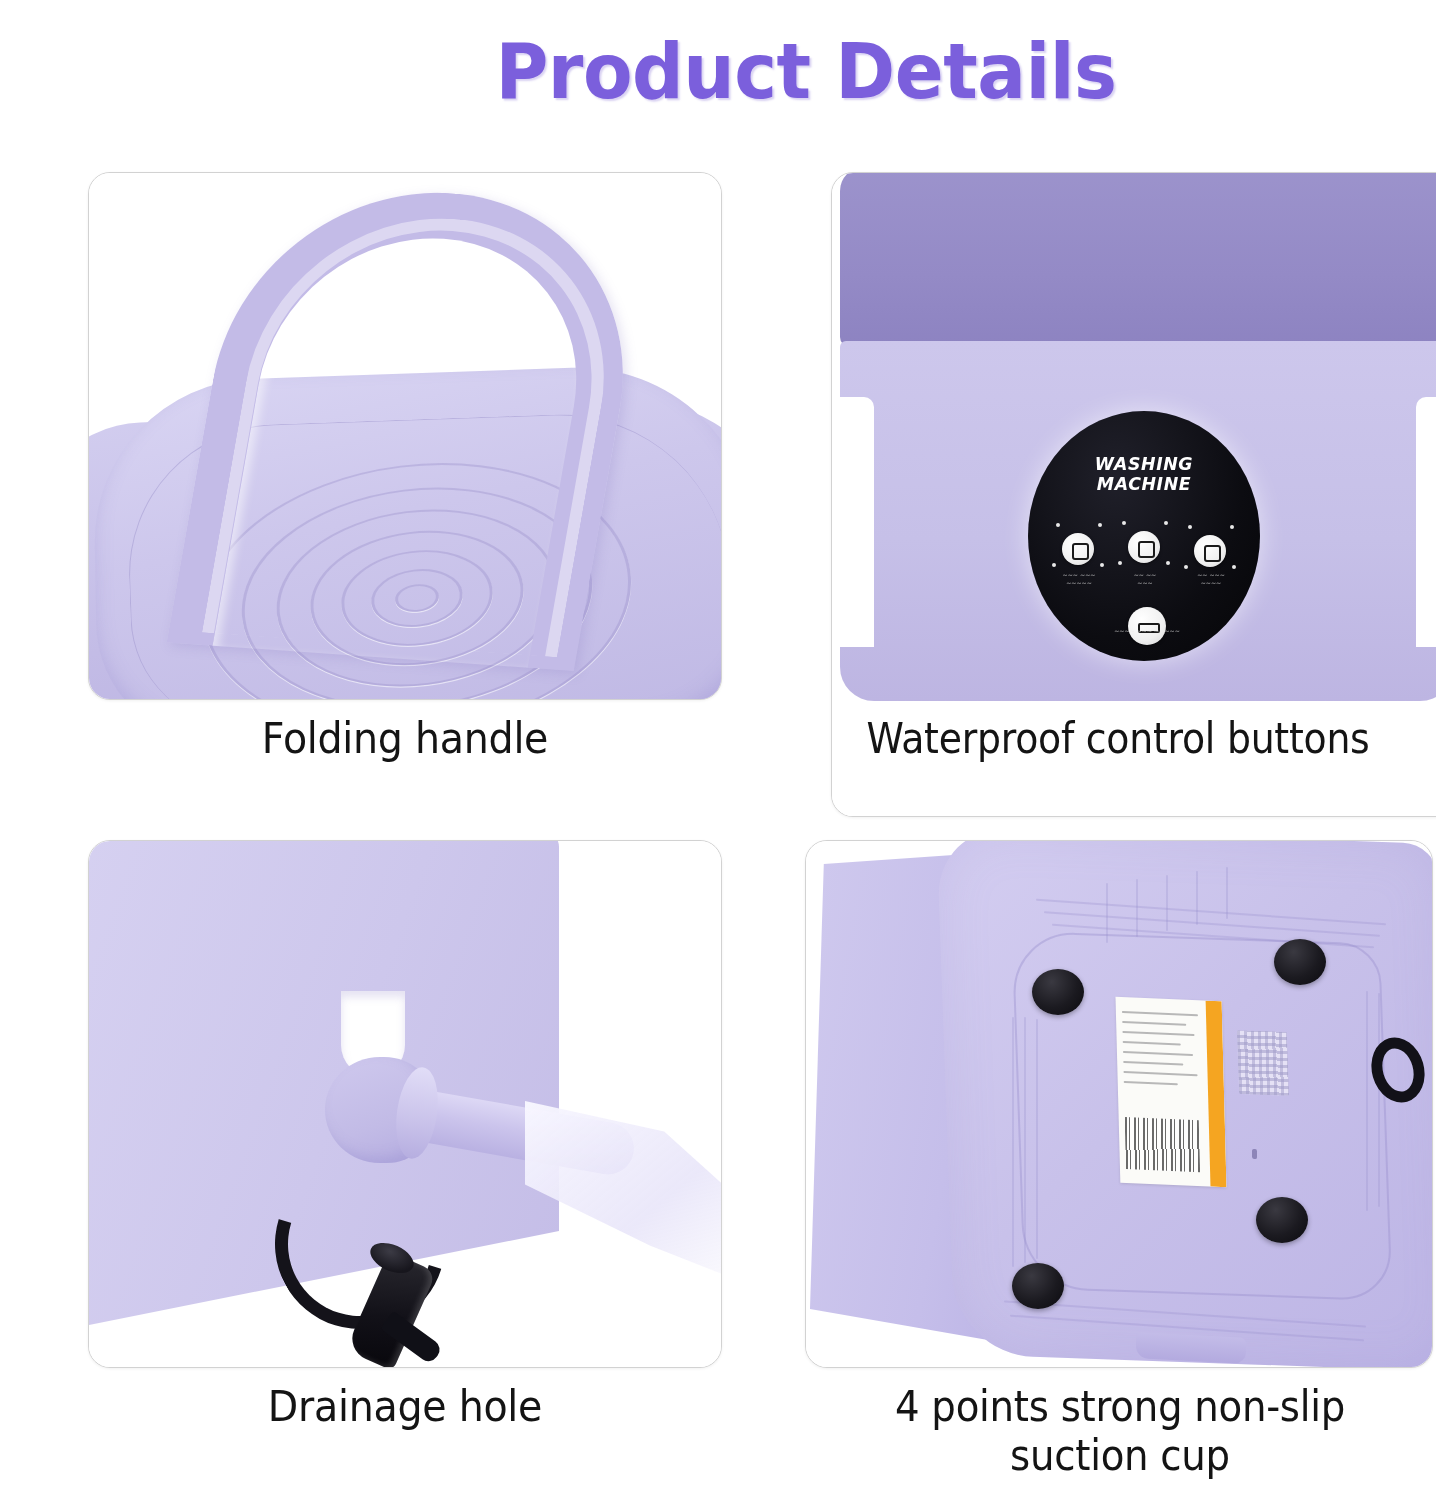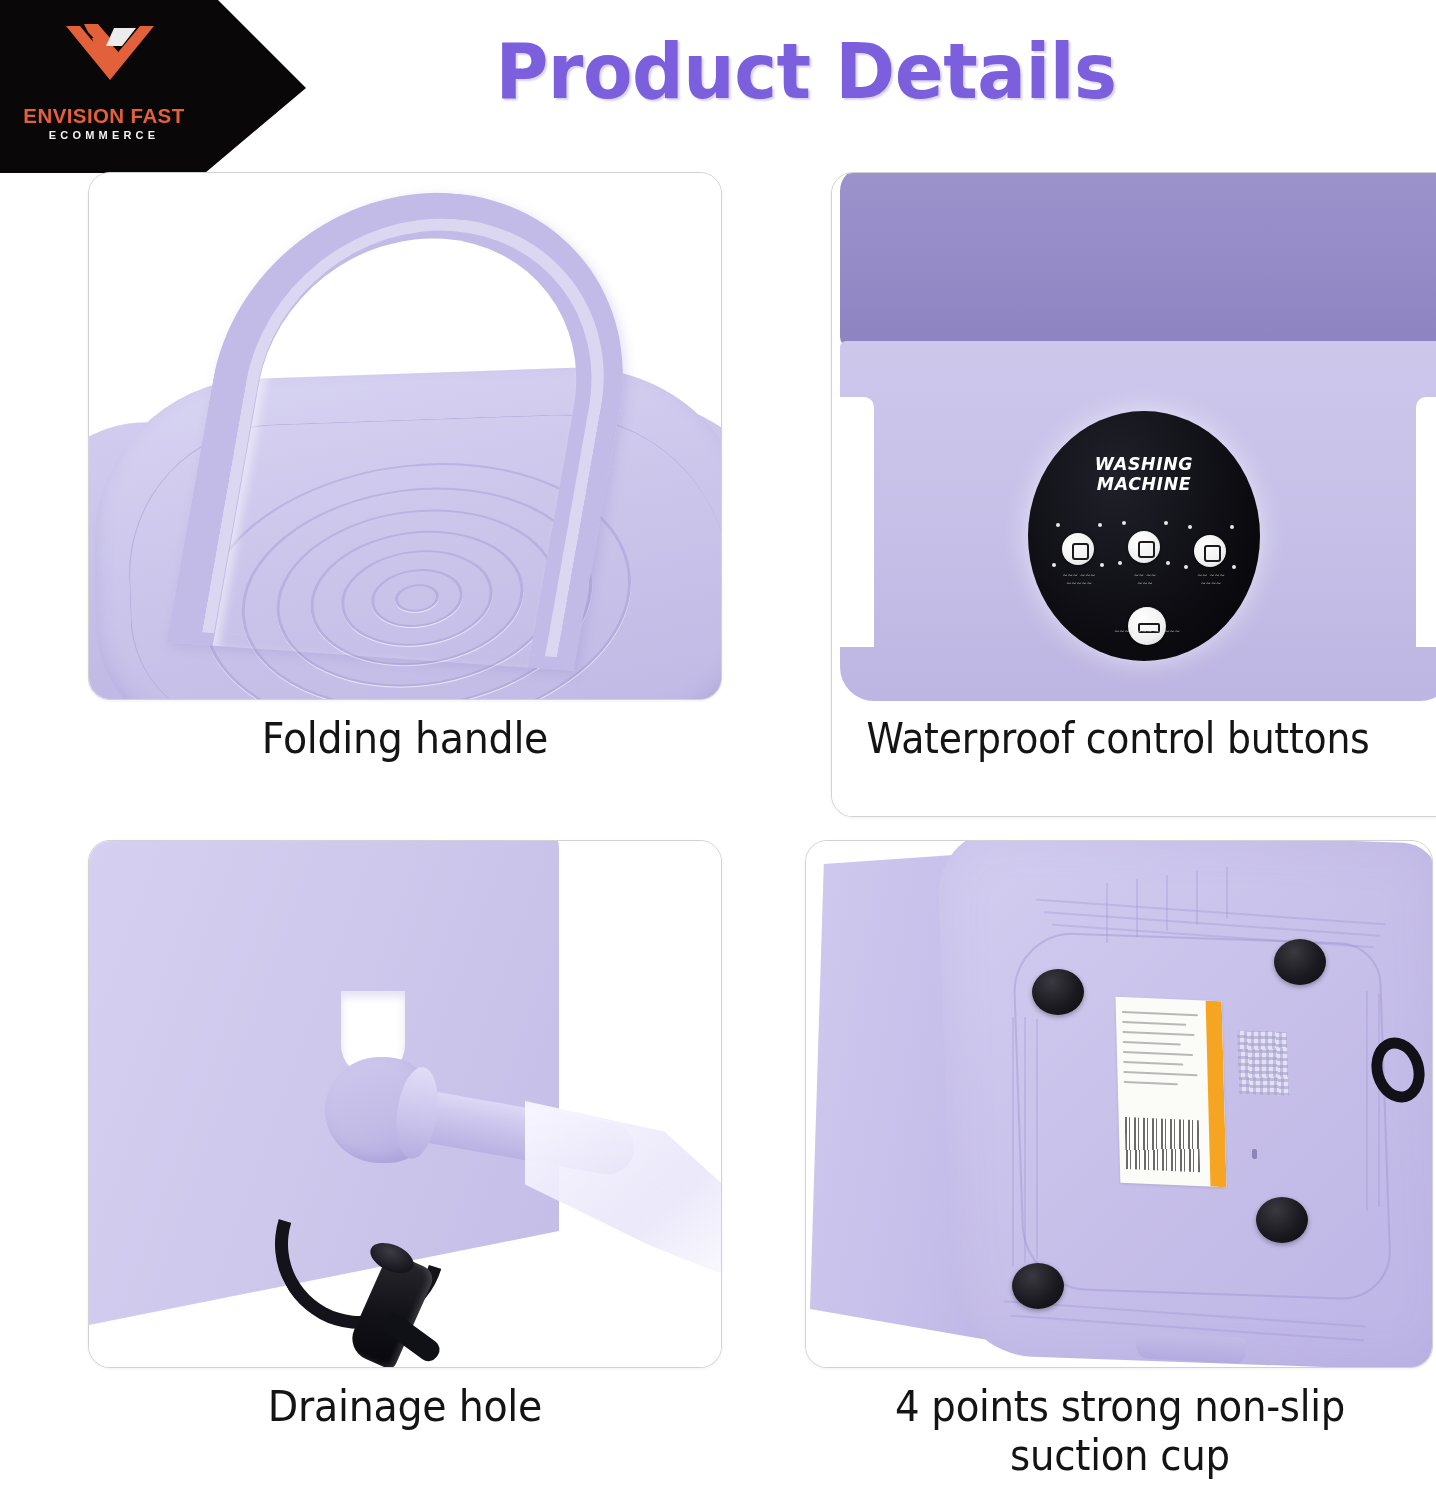--- a/index.html
+++ b/index.html
@@ -475,30 +475,20 @@
     background: linear-gradient(180deg,#c3bce8,#b3aadf);
     border-radius: 6px 6px 12px 12px;
     transform: skewY(3deg);
   }
 </style>
 </head>
 <body>
 
 <div id="page">
 
-  <div id="brand-badge">
-    <svg id="brand-logo-mark" viewBox="0 0 96 82">
-      <path d="M4 8 L18 8 L48 44 L78 8 L92 8 L48 62 Z" fill="#E2603A"></path>
-      <path d="M22 6 L36 6 L48 20 L48 38 L26 14 Z" fill="#E2603A"></path>
-      <path d="M30 20 L44 20 L58 36 L48 48 L32 28 Z" fill="#E2603A"></path>
-      <path d="M52 10 L74 10 L60 28 L44 28 Z" fill="#ECECEC"></path>
-    </svg>
-    <div id="brand-name">ENVISION FAST</div>
-    <div id="brand-sub">ECOMMERCE</div>
-  </div>
 
   <div id="page-title">Product Details</div>
 
   <div class="panel" id="panel-handle">
     <div class="p1-stage">
       <div class="p1-body"></div>
       <div class="p1-lid"></div>
       <div class="p1-lid-seam"></div>
       <div class="p1-rings-wrap">
         <div class="p1-ring" style="width:430px;height:430px;"></div>

